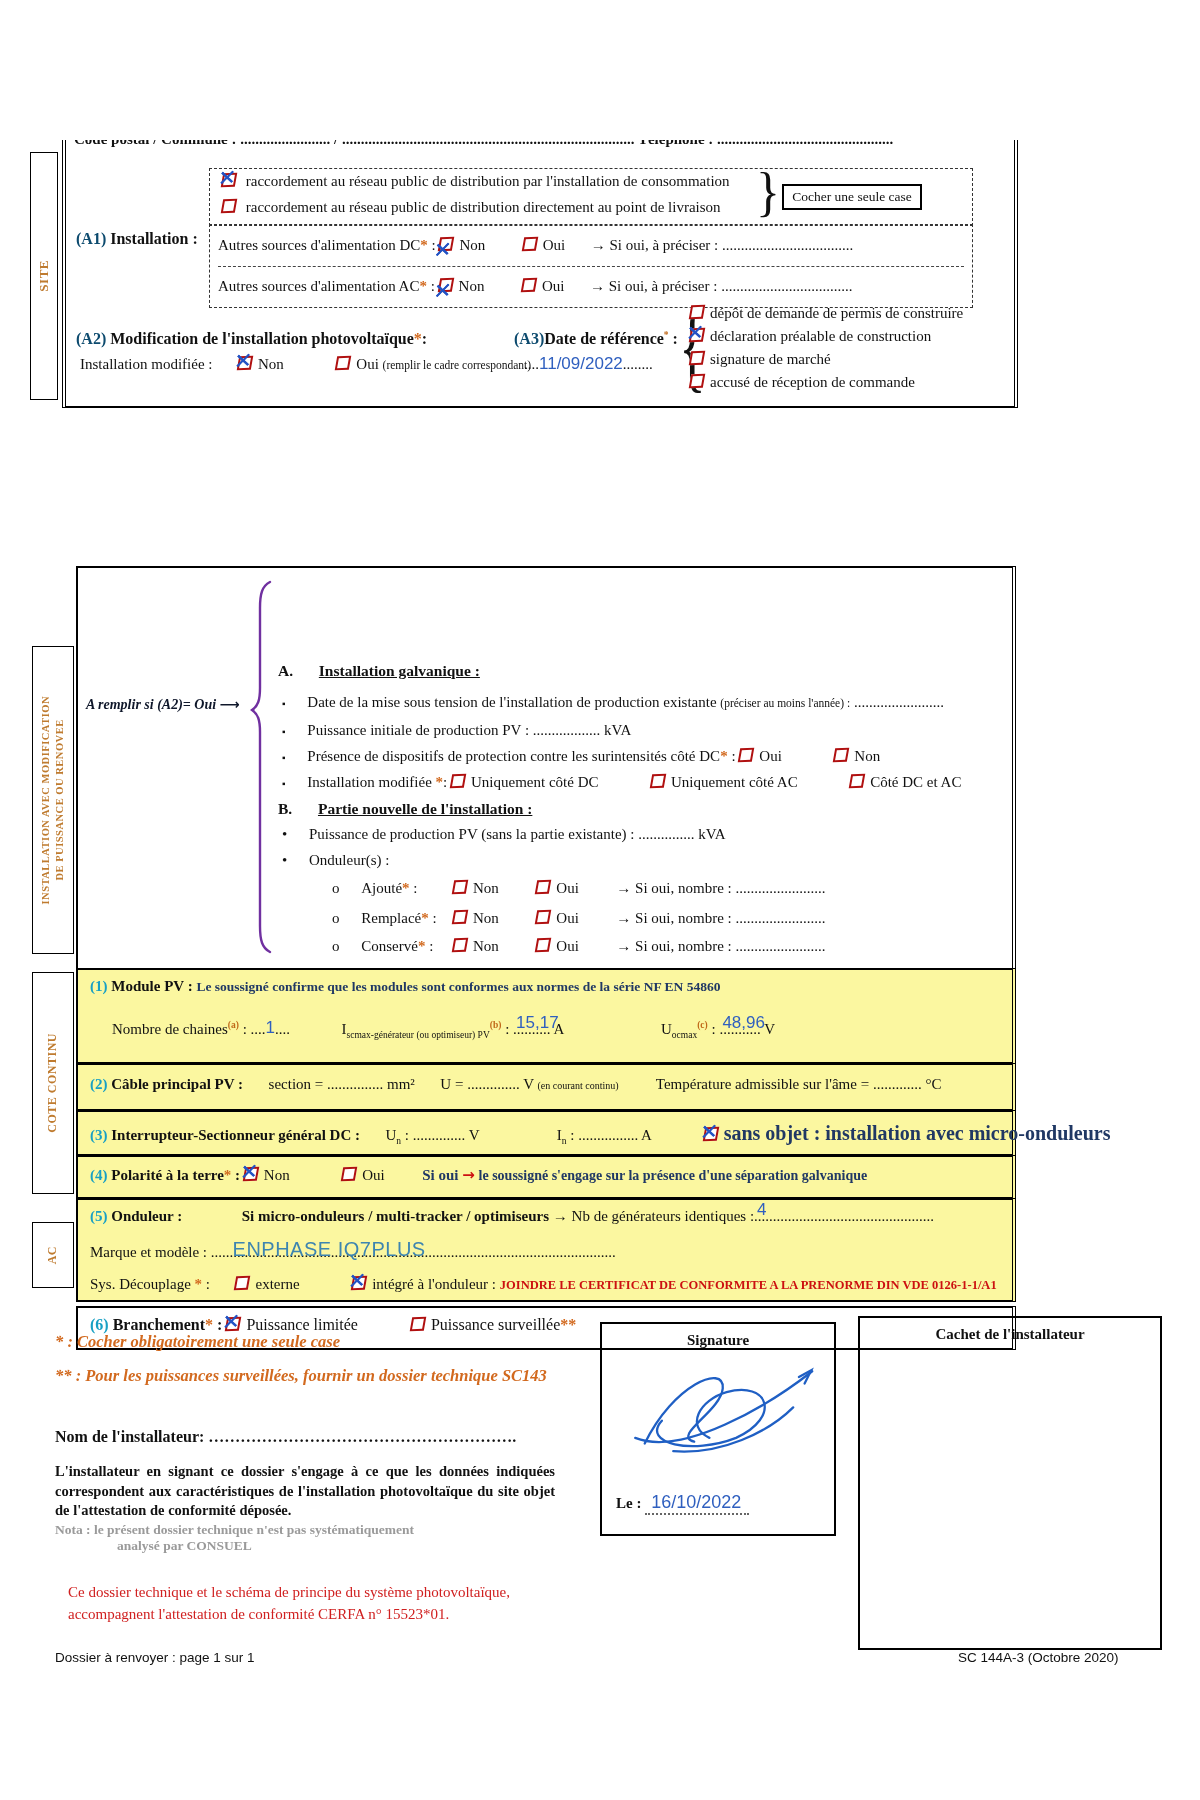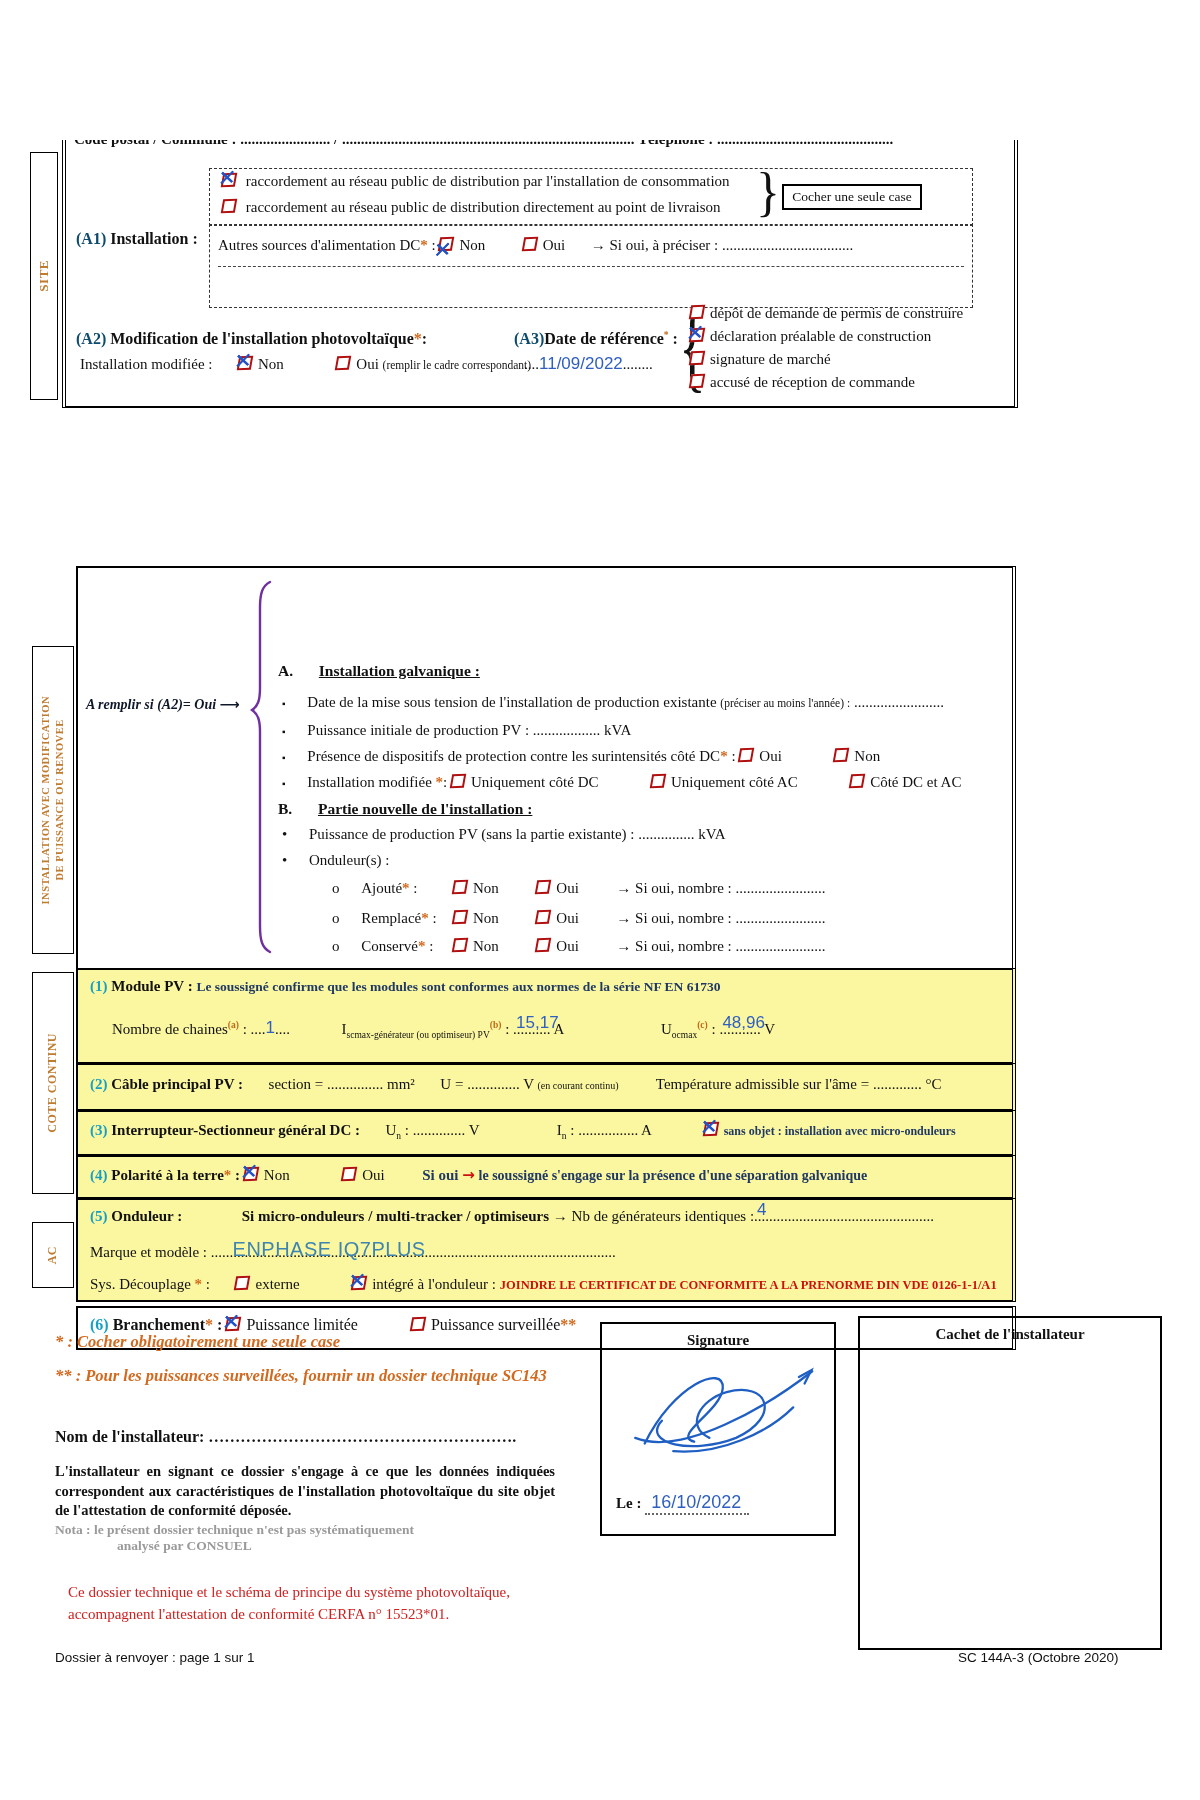--- a/index.html
+++ b/index.html
@@ -89,20 +89,28 @@
 
     <div class="dashbox" style="left:143px;top:84px;width:762px;height:82px;">
       <div class="abs nw" style="left:8px;top:0;width:746px;height:41px;line-height:41px;border-bottom:1.5px dashed #444;">
         <span>Autres sources d'alimentation DC</span><span class="o">*</span><span> :</span>
         <span class="cb checked"></span><span>Non</span>
         <span class="gap30"></span>
         <span class="cb"></span><span>Oui</span>
         <span class="gap18"></span>
         <span>→  Si oui, à préciser : ...................................</span>
       </div>
+      <div class="abs nw" style="left:8px;top:41px;height:41px;line-height:41px;">
+        <span>Autres sources d'alimentation AC</span><span class="o">*</span><span> :</span>
+        <span class="cb checked"></span><span>Non</span>
+        <span class="gap30"></span>
+        <span class="cb"></span><span>Oui</span>
+        <span class="gap18"></span>
+        <span>→  Si oui, à préciser : ...................................</span>
+      </div>
     </div>
 
     <div class="abs nw" style="left:10px;top:190px;font-size:16px;">
       <span class="r">(A2)</span>
       <span class="b">Modification de l'installation photovoltaïque</span><span class="o">*</span><span class="b">:</span>
     </div>
     <div class="abs nw" style="left:14px;top:216px;">
       <span>Installation modifiée :</span>
       <span class="gap18"></span>
       <span class="cb checked"></span><span>Non</span>
@@ -230,21 +238,21 @@
     <span class="vtext" style="font-size:12px;">COTE CONTINU</span>
   </div>
   <div class="vbox" style="left:32px;top:1222px;width:40px;height:64px;">
     <span class="vtext" style="font-size:12px;">AC</span>
   </div>
 
   <div class="yrow" style="top:968px;height:92px;">
     <div class="rowline" style="left:12px;top:8px;">
       <span class="cy">(1)</span>
       <span class="b">Module  PV :</span>
-      <span class="nb" style="font-size:13.5px;">Le soussigné confirme que les modules sont conformes aux normes de la série NF EN 61730</span>
+      <span class="nb" style="font-size:13.5px;">Le soussigné confirme que les modules sont conformes aux normes de la série NF EN 54860</span>
     </div>
     <div class="rowline" style="left:34px;top:48px;">
       <span>Nombre de chaines</span><span class="supo">(a)</span><span> :</span>
       <span>....</span><span class="hw" style="font-size:17px;vertical-align:1px;">1</span><span>....</span>
       <span style="display:inline-block;width:44px;"></span>
       <span>I</span><sub>scmax-générateur (ou optimiseur) PV</sub><span class="supo">(b)</span><span> :</span>
       <span class="dw"><span>..........</span><span class="v hw">15,17</span></span>
       <span>A</span>
       <span style="display:inline-block;width:90px;"></span>
       <span>U</span><sub>ocmax</sub><span class="supo">(c)</span><span> :</span>
@@ -269,21 +277,21 @@
 
   <div class="yrow" style="top:1110px;height:42px;">
     <div class="rowline" style="left:12px;top:10px;">
       <span class="cy">(3)</span>
       <span class="b">Interrupteur-Sectionneur général DC :</span>
       <span class="gap18"></span>
       <span>U</span><sub>n</sub><span> :  .............. V</span>
       <span style="display:inline-block;width:70px;"></span>
       <span>I</span><sub>n</sub><span> :  ................ A</span>
       <span class="gap45"></span>
-      <span class="cb checked"></span><span class="nb" style="font-size:12px;">sans objet : installation avec micro-onduleurs</span>
+      <span class="cb checked"></span><span class="nb" style="font-size:20px;">sans objet : installation avec micro-onduleurs</span>
     </div>
   </div>
 
   <div class="yrow" style="top:1155px;height:40px;">
     <div class="rowline" style="left:12px;top:9px;">
       <span class="cy">(4)</span>
       <span class="b">Polarité à la terre</span><span class="o">*</span><span class="b"> :</span>
       <span class="cb checked"></span><span>Non</span>
       <span class="gap45"></span>
       <span class="cb"></span><span>Oui</span>

